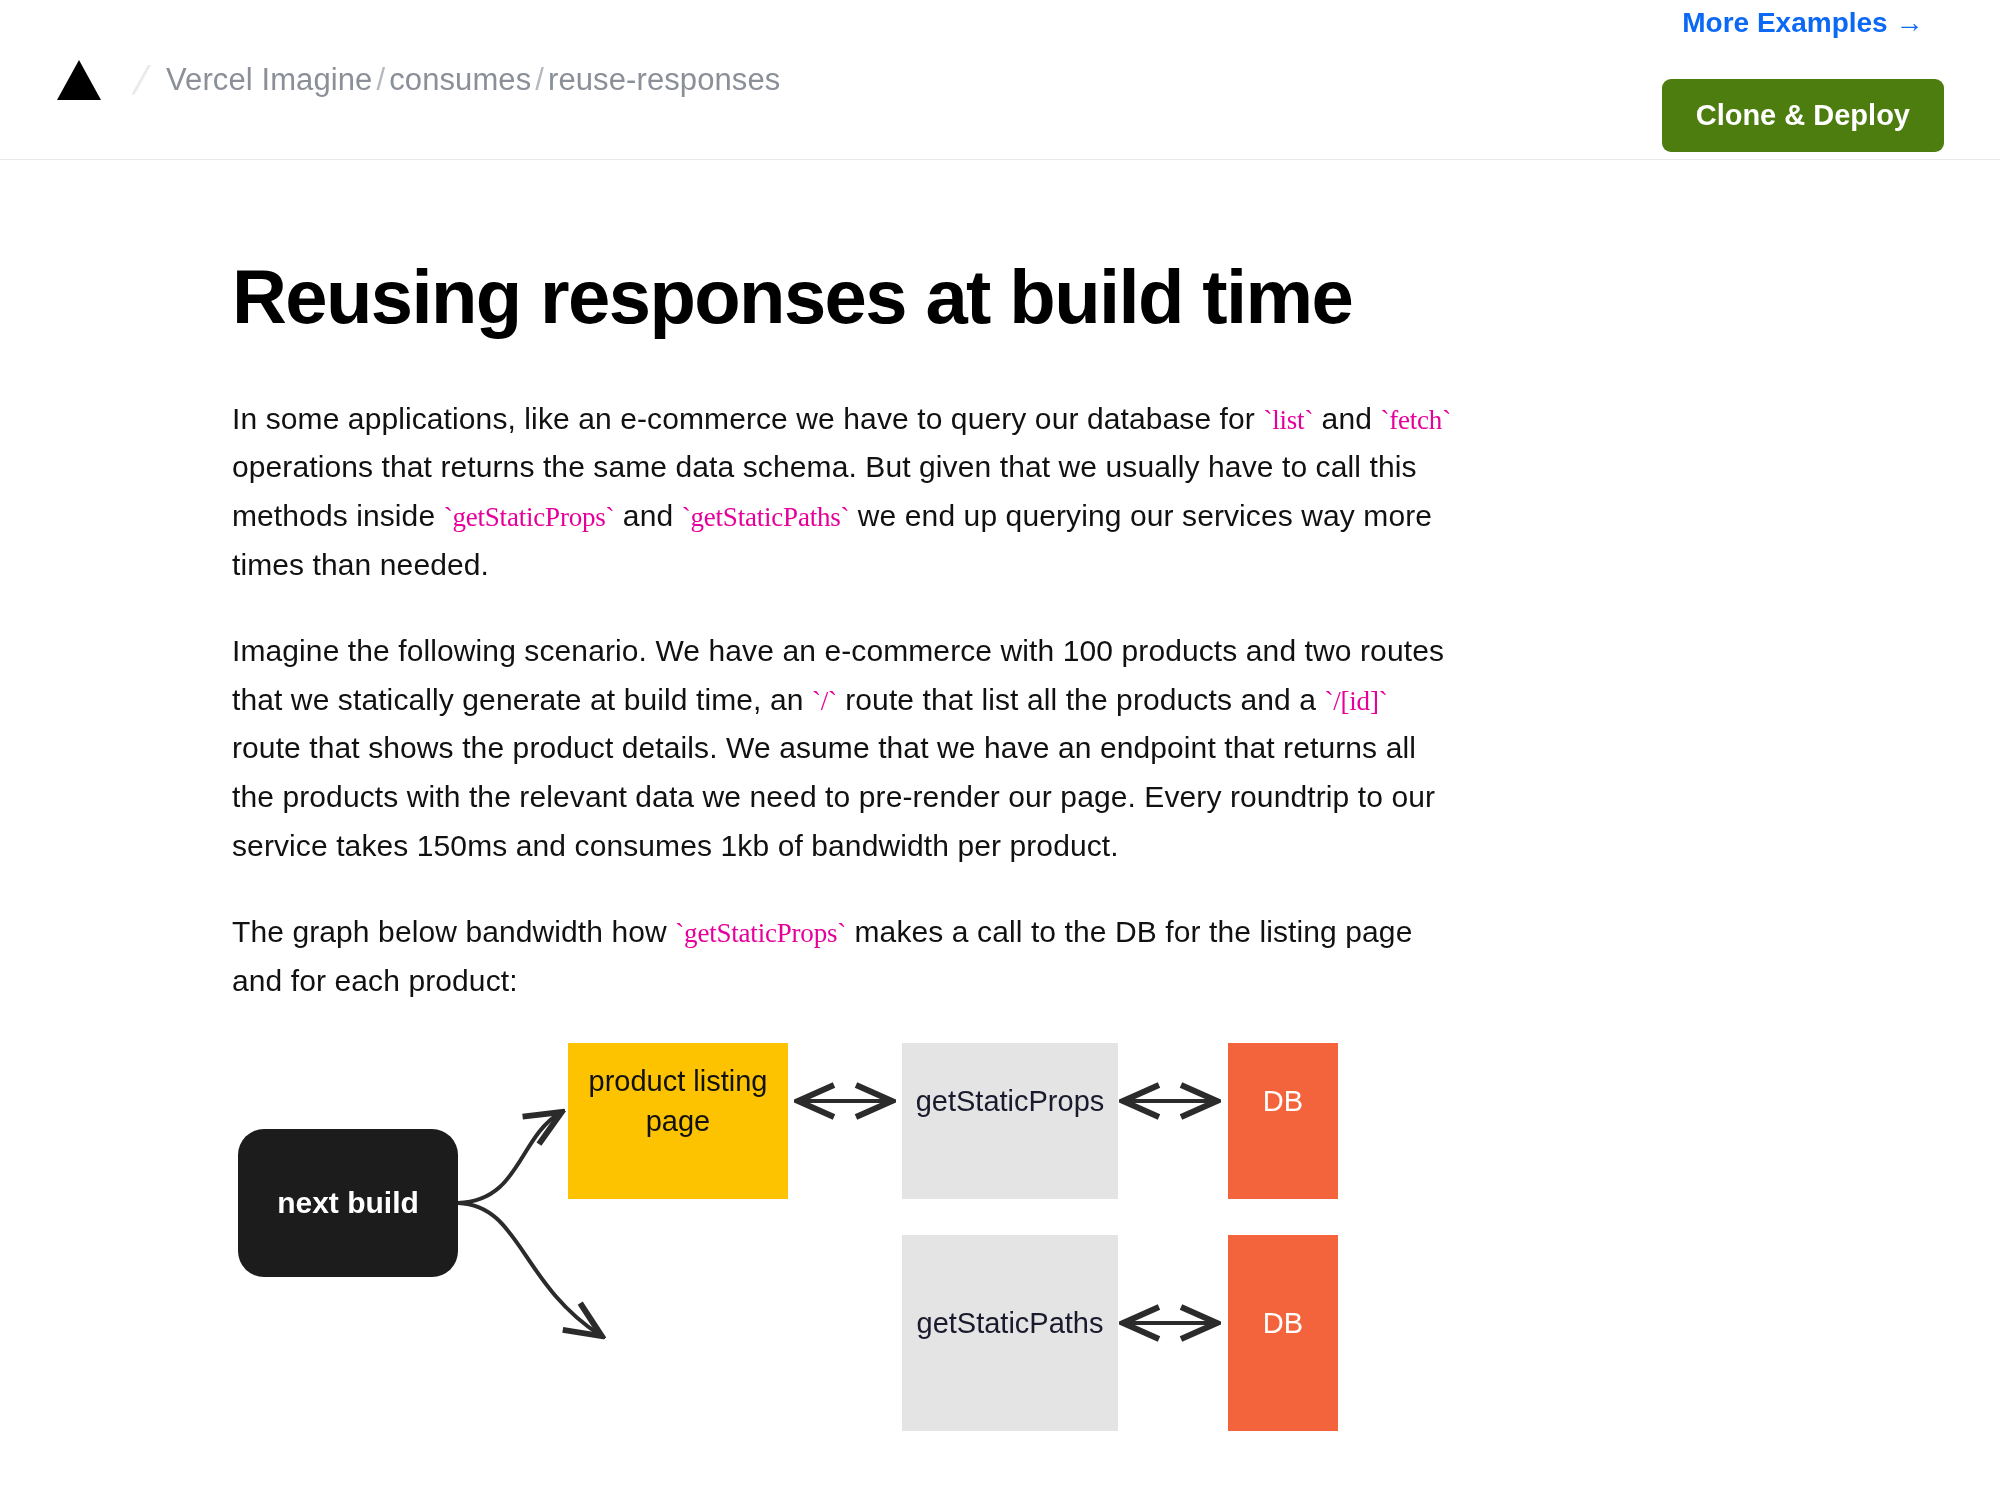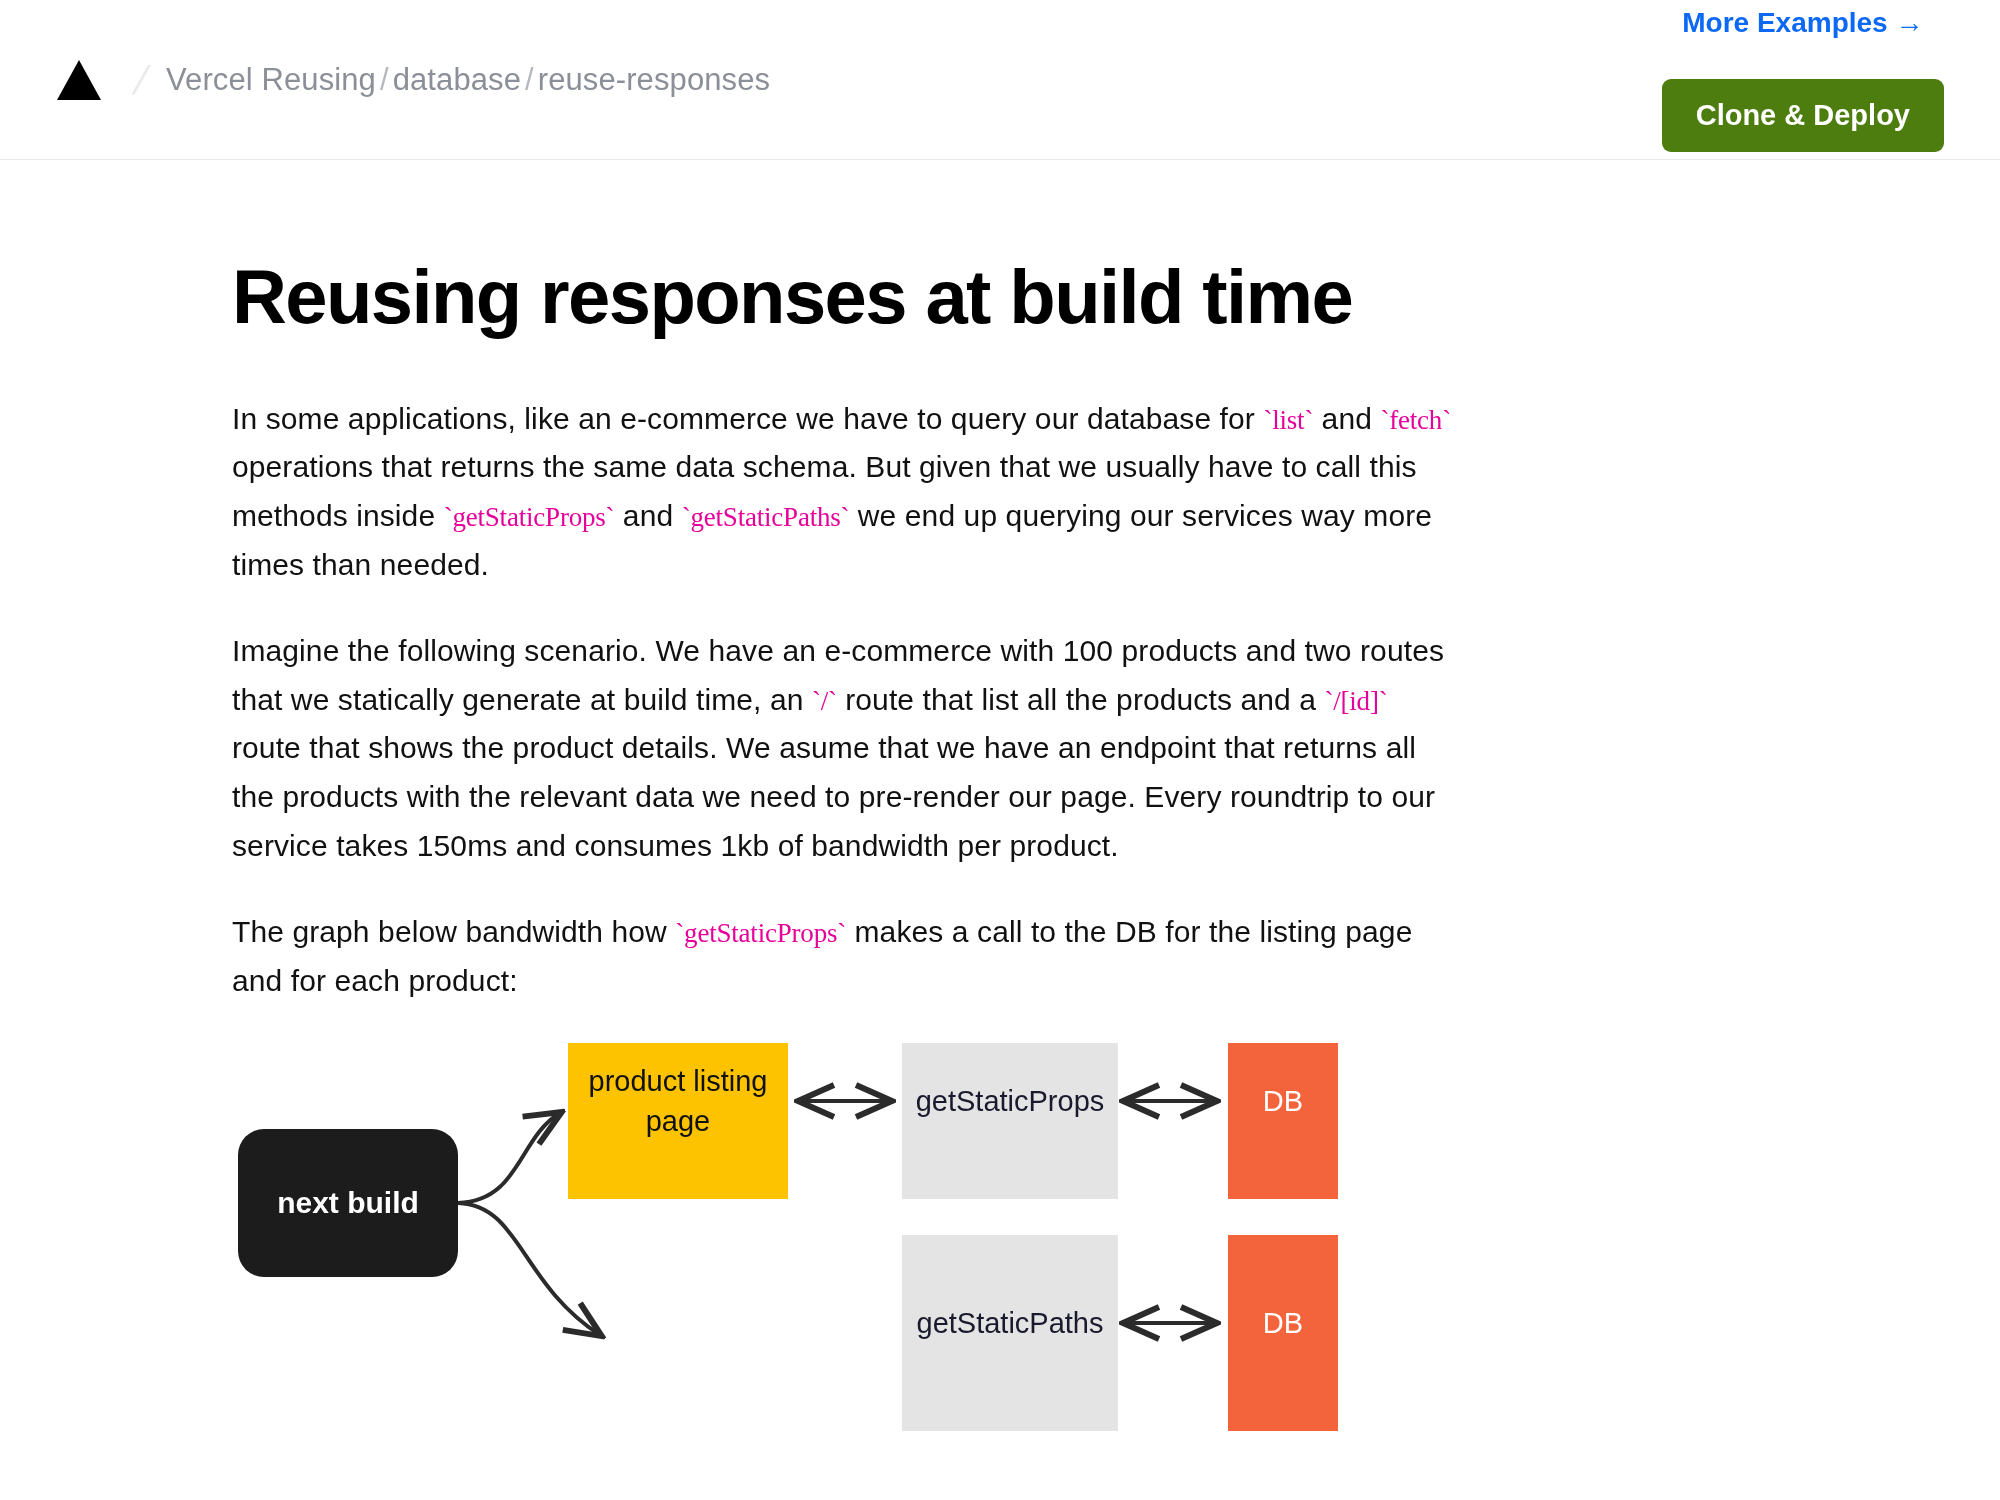--- a/index.html
+++ b/index.html
@@ -119,21 +119,21 @@
 
 <div class="header">
   <div class="header-left">
     <span class="vercel-logo">
       <svg width="46" height="42" viewBox="0 0 46 42" aria-hidden="true">
         <polygon points="23,1 45,41 1,41" fill="#000000"></polygon>
       </svg>
     </span>
     <span class="logo-sep">/</span>
     <div class="breadcrumb">
-      <span>Vercel Reusing</span><span class="sep">/</span><span>database</span><span class="sep">/</span><span>reuse-responses</span>
+      <span>Vercel Imagine</span><span class="sep">/</span><span>consumes</span><span class="sep">/</span><span>reuse-responses</span>
     </div>
   </div>
   <div class="header-right">
     <a class="more-examples" href="#">More Examples →</a>
     <button class="clone-deploy">Clone &amp; Deploy</button>
   </div>
 </div>
 
 <div class="article">
 

